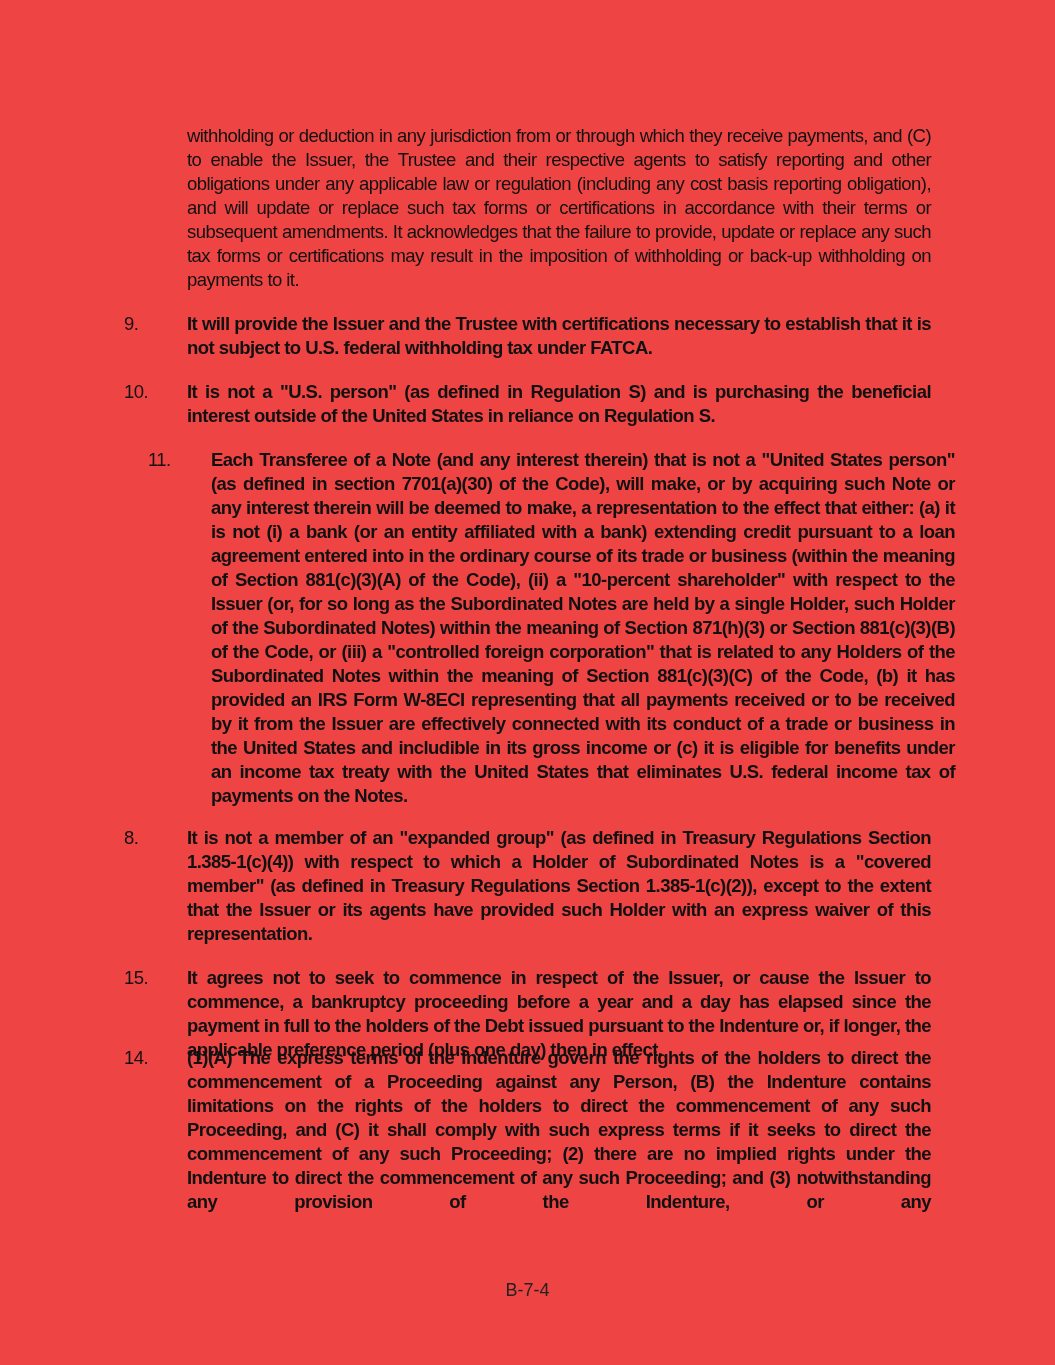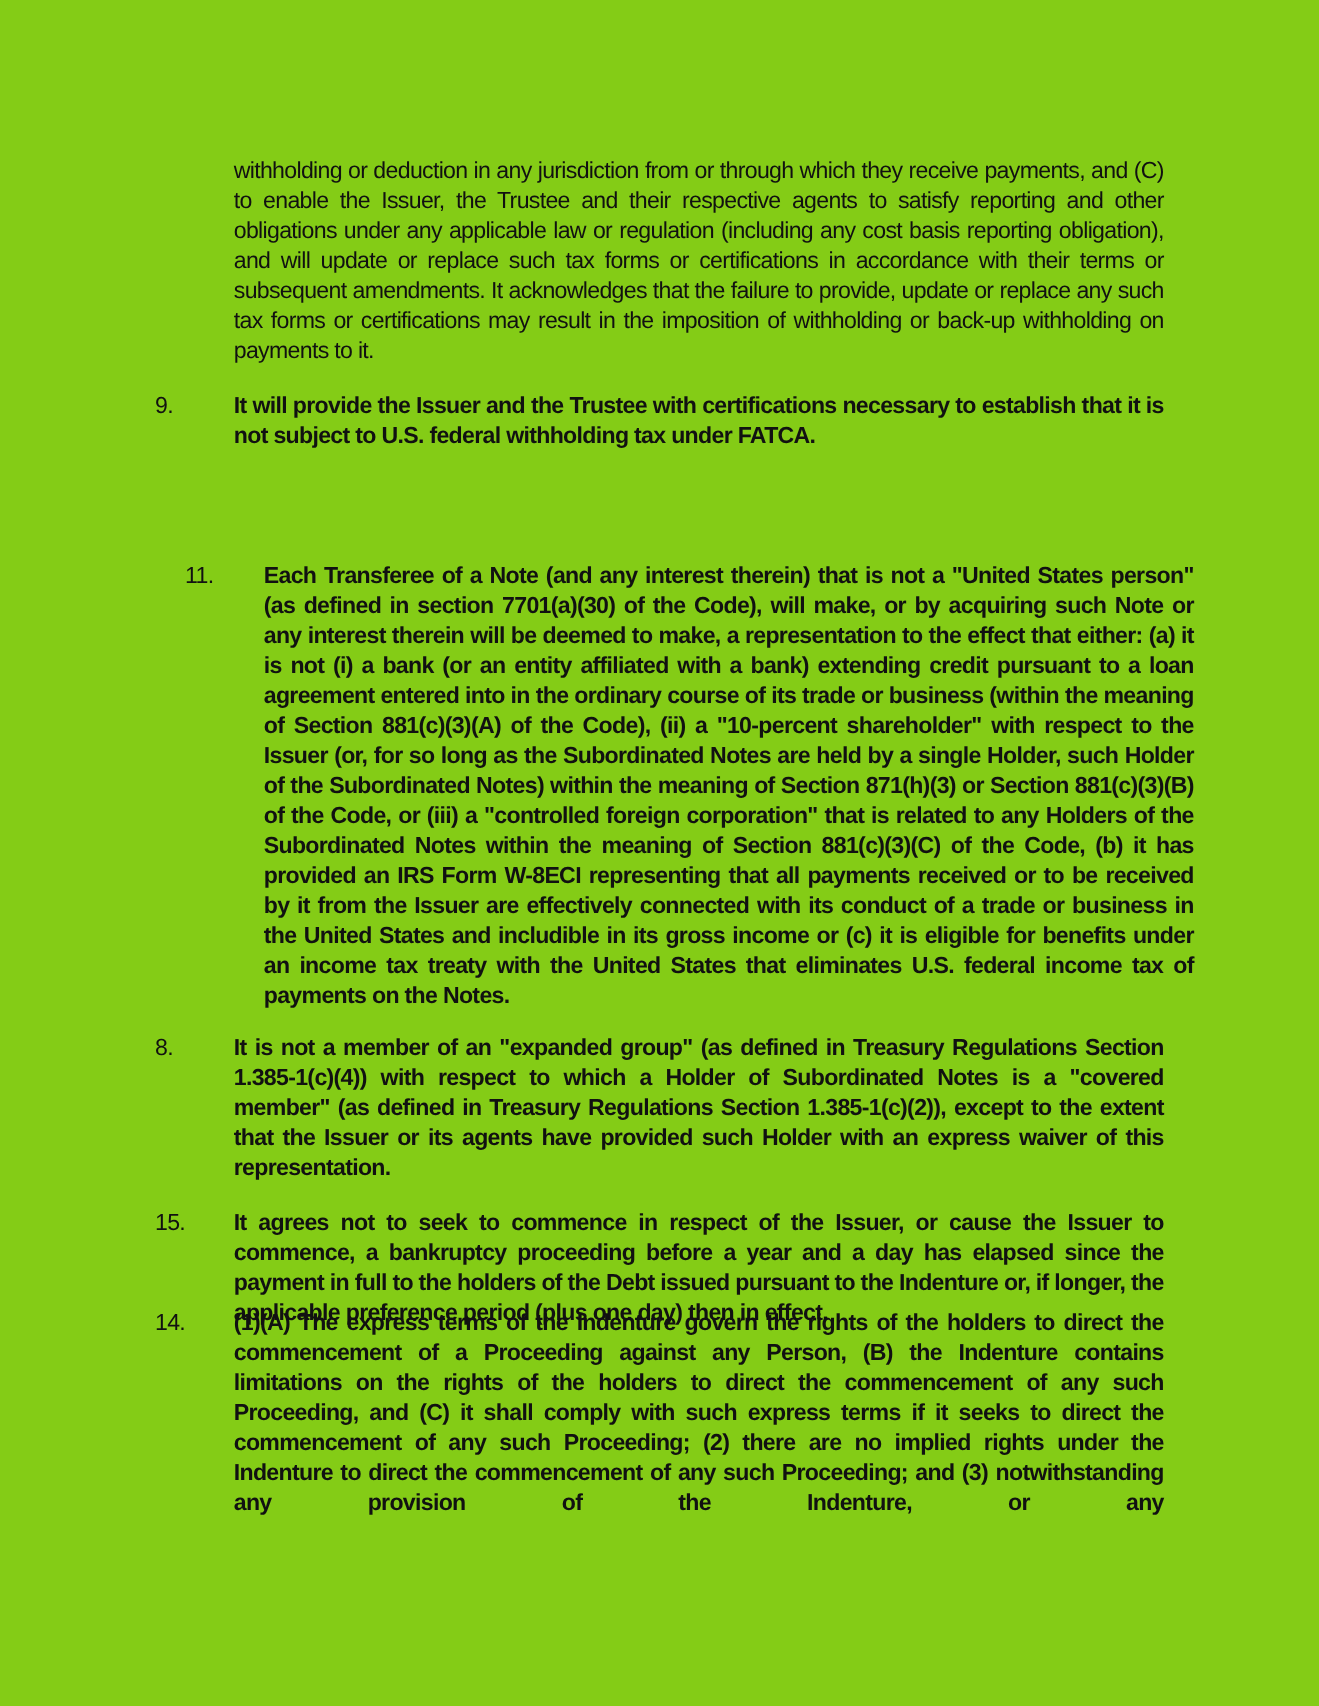--- a/index.html
+++ b/index.html
@@ -1,17 +1,17 @@
 <!DOCTYPE html>
 <html><head>
 <meta charset="utf-8">
 <style>
   html, body { margin: 0; padding: 0; background: #ffffff; }
   body { width: 1055px; height: 1365px; position: relative; overflow: hidden; }
-  .page { position: absolute; left: 0; top: 0; width: 1055px; height: 1365px; background: #84cc16; color: #111; }
+  .page { position: absolute; left: 0; top: 0; width: 1055px; height: 1365px; background: #ef4444; color: #111; }
   .text {
     font-family: "Liberation Sans", sans-serif;
     font-size: 18.5px;
     line-height: 24px;
     text-align: justify;
     text-align-last: left;
     letter-spacing: -0.55px;
     word-spacing: 0px;
   }
   .cont { position: absolute; left: 187px; top: 124px; width: 744px; }
@@ -30,20 +30,24 @@
 
 <div class="page">
 
   <p class="text cont" style="margin:0;">withholding or deduction in any jurisdiction from or through which they receive payments, and (C) to enable the Issuer, the Trustee and their respective agents to satisfy reporting and other obligations under any applicable law or regulation (including any cost basis reporting obligation), and will update or replace such tax forms or certifications in accordance with their terms or subsequent amendments. It acknowledges that the failure to provide, update or replace any such tax forms or certifications may result in the imposition of withholding or back-up withholding on payments to it.</p>
 
   <div class="item text" style="top:312px;">
     <span class="num">9.</span>
     <div class="body">It will provide the Issuer and the Trustee with certifications necessary to establish that it is not subject to U.S. federal withholding tax under FATCA.</div>
   </div>
 
+  <div class="item text" style="top:380px;">
+    <span class="num">10.</span>
+    <div class="body">It is not a "U.S. person" (as defined in Regulation S) and is purchasing the beneficial interest outside of the United States in reliance on Regulation S.</div>
+  </div>
 
   <div class="item text" style="top:448px;margin-left:24px;">
     <span class="num">11.</span>
     <div class="body">Each Transferee of a Note (and any interest therein) that is not a "United States person" (as defined in section 7701(a)(30) of the Code), will make, or by acquiring such Note or any interest therein will be deemed to make, a representation to the effect that either: (a) it is not (i) a bank (or an entity affiliated with a bank) extending credit pursuant to a loan agreement entered into in the ordinary course of its trade or business (within the meaning of Section 881(c)(3)(A) of the Code), (ii) a "10-percent shareholder" with respect to the Issuer (or, for so long as the Subordinated Notes are held by a single Holder, such Holder of the Subordinated Notes) within the meaning of Section 871(h)(3) or Section 881(c)(3)(B) of the Code, or (iii) a "controlled foreign corporation" that is related to any Holders of the Subordinated Notes within the meaning of Section 881(c)(3)(C) of the Code, (b) it has provided an IRS Form W-8ECI representing that all payments received or to be received by it from the Issuer are effectively connected with its conduct of a trade or business in the United States and includible in its gross income or (c) it is eligible for benefits under an income tax treaty with the United States that eliminates U.S. federal income tax of payments on the Notes.</div>
   </div>
 
   <div class="item text" style="top:826px;">
     <span class="num">8.</span>
     <div class="body">It is not a member of an "expanded group" (as defined in Treasury Regulations Section 1.385-1(c)(4)) with respect to which a Holder of Subordinated Notes is a "covered member" (as defined in Treasury Regulations Section 1.385-1(c)(2)), except to the extent that the Issuer or its agents have provided such Holder with an express waiver of this representation.</div>
   </div>
@@ -51,14 +55,15 @@
   <div class="item text" style="top:966px;">
     <span class="num">15.</span>
     <div class="body">It agrees not to seek to commence in respect of the Issuer, or cause the Issuer to commence, a bankruptcy proceeding before a year and a day has elapsed since the payment in full to the holders of the Debt issued pursuant to the Indenture or, if longer, the applicable preference period (plus one day) then in effect.</div>
   </div>
 
   <div class="item text" style="top:1046px;">
     <span class="num">14.</span>
     <div class="body" style="text-align-last: justify;">(1)(A) The express terms of the Indenture govern the rights of the holders to direct the commencement of a Proceeding against any Person, (B) the Indenture contains limitations on the rights of the holders to direct the commencement of any such Proceeding, and (C) it shall comply with such express terms if it seeks to direct the commencement of any such Proceeding; (2) there are no implied rights under the Indenture to direct the commencement of any such Proceeding; and (3) notwithstanding any provision of the Indenture, or any</div>
   </div>
 
+  <div class="footer">B-7-4</div>
 
 </div>
 
 </body></html>

